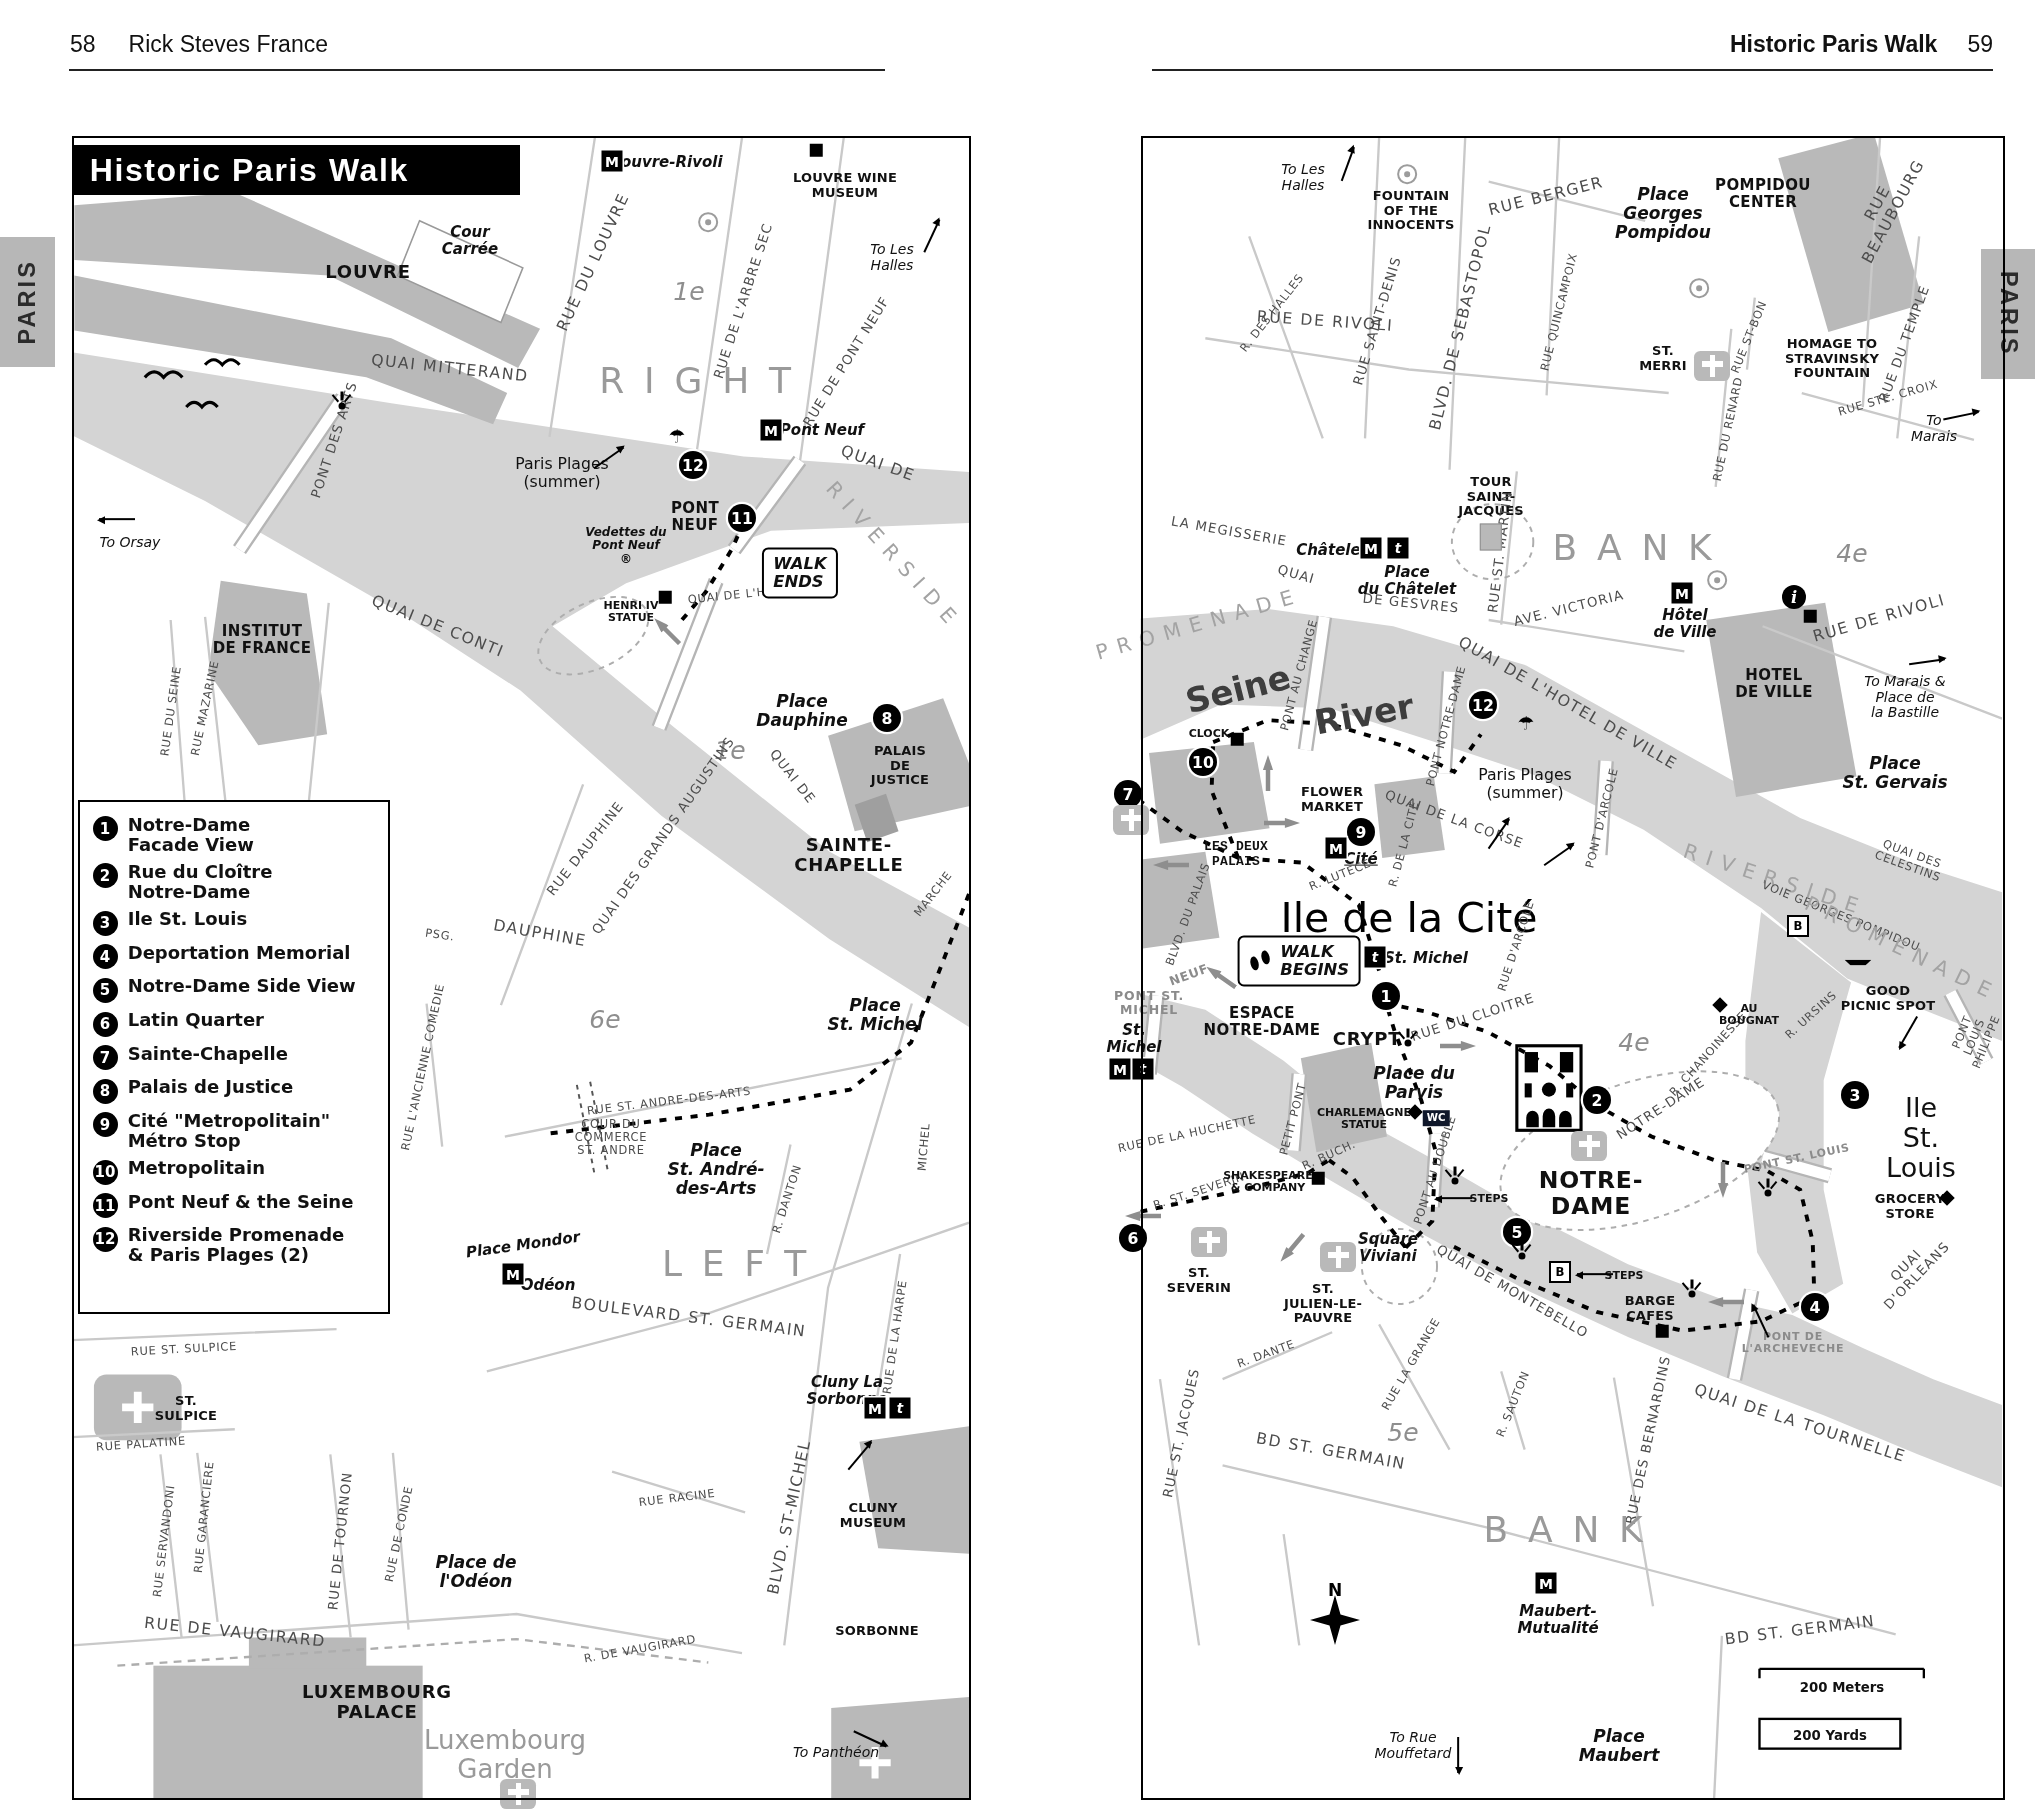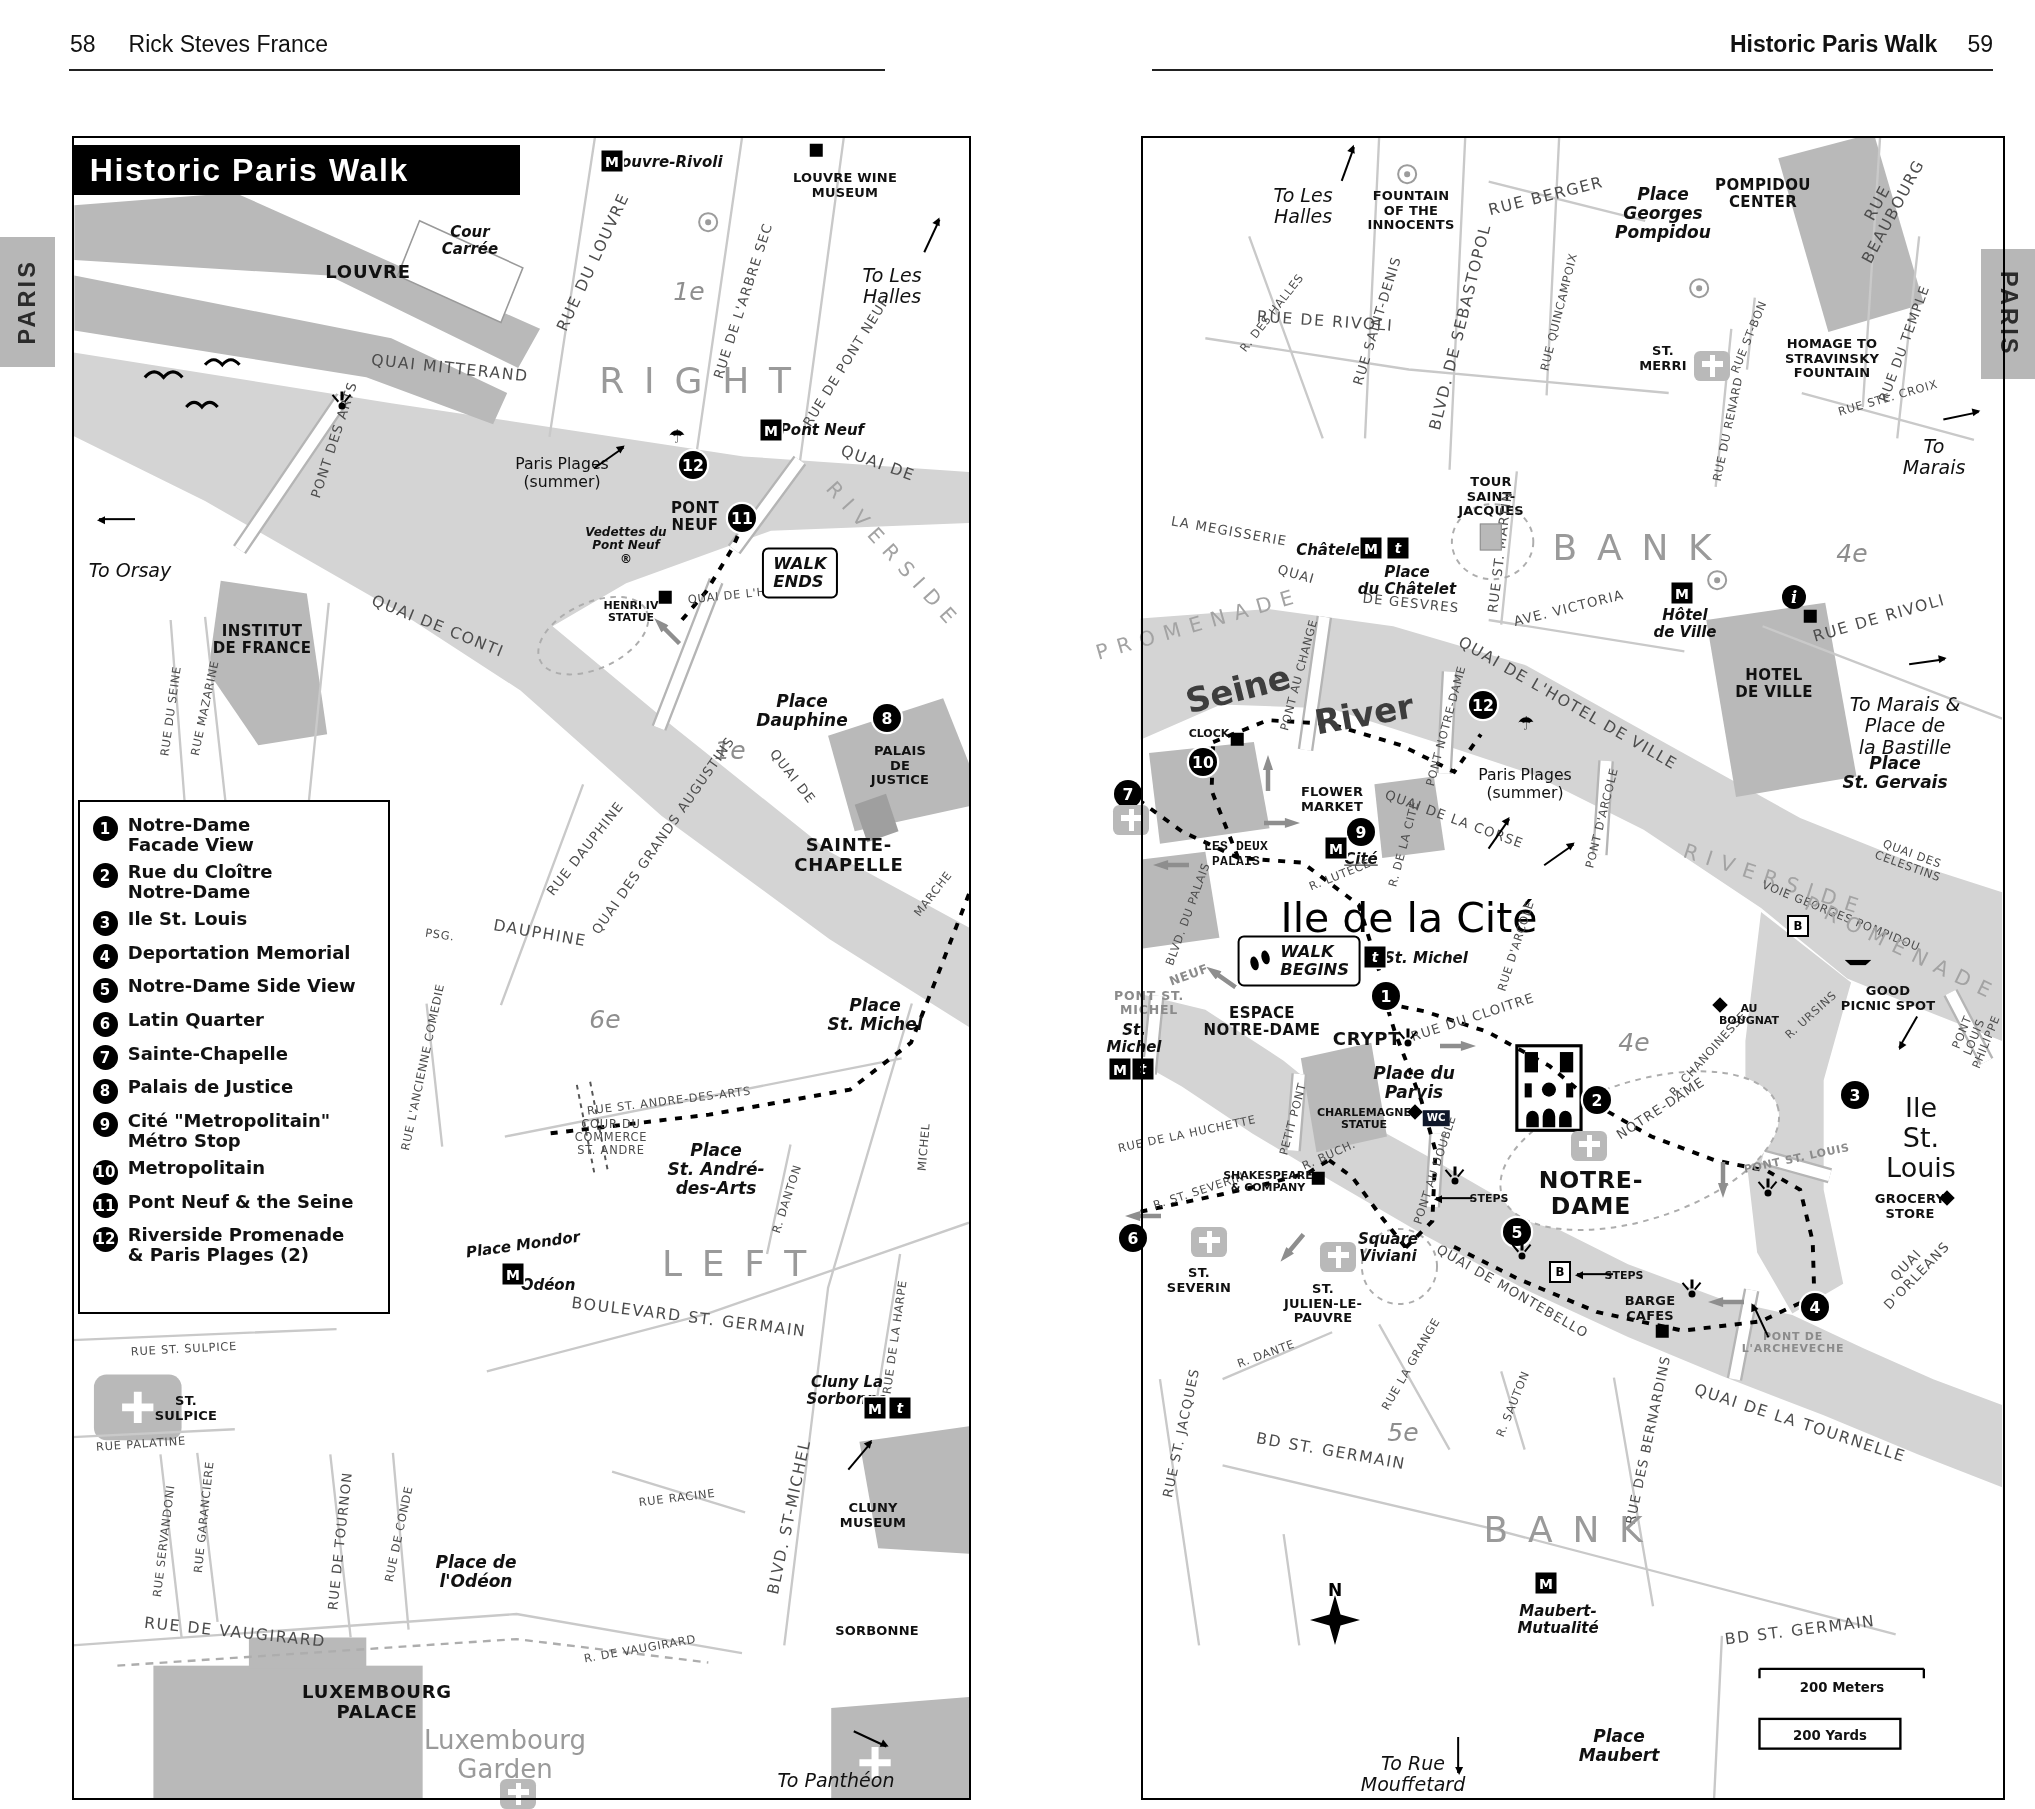--- a/index.html
+++ b/index.html
@@ -42,21 +42,21 @@
   .st2{font-size:13.3px;color:#4c4c4c;letter-spacing:1.2px;}
   .st3{font-size:11.4px;color:#4c4c4c;letter-spacing:0.8px;}
   .poi {font-size:15px;font-weight:bold;letter-spacing:0.4px;}
   .poi2{font-size:13px;font-weight:bold;letter-spacing:0.2px;}
   .poi3{font-size:11px;font-weight:bold;}
   .poiL{font-size:18px;font-weight:bold;letter-spacing:0.8px;}
   .poiXL{font-size:23.5px;font-weight:bold;letter-spacing:0.8px;}
   .pn {font-size:17px;font-weight:bold;font-style:italic;}
   .pn2{font-size:15px;font-weight:bold;font-style:italic;}
   .mn {font-size:15px;font-weight:bold;font-style:italic;}
-  .it {font-size:19px;font-style:italic;margin-top:28px;}
+  .it {font-size:14px;font-style:italic;}
   .it2{font-size:12px;font-style:italic;font-weight:bold;}
   .dist{font-size:25px;font-style:italic;color:#8e8e8e;}
   .big {font-size:36px;color:#9a9a9a;letter-spacing:.55em;}
   .bigr{font-size:20.4px;color:#a3a3a3;letter-spacing:.45em;}
   .huge{font-size:41px;color:#000;}
   .riv {font-size:34px;font-weight:bold;color:#3d3d3d;}
   .isl {font-size:27px;}
   .gard{font-size:26px;color:#9a9a9a;}
   .gcap{font-size:12.5px;color:#8b8b8b;font-weight:bold;letter-spacing:0.8px;}
   .gcap2{font-size:11px;color:#8b8b8b;font-weight:bold;letter-spacing:0.8px;}

